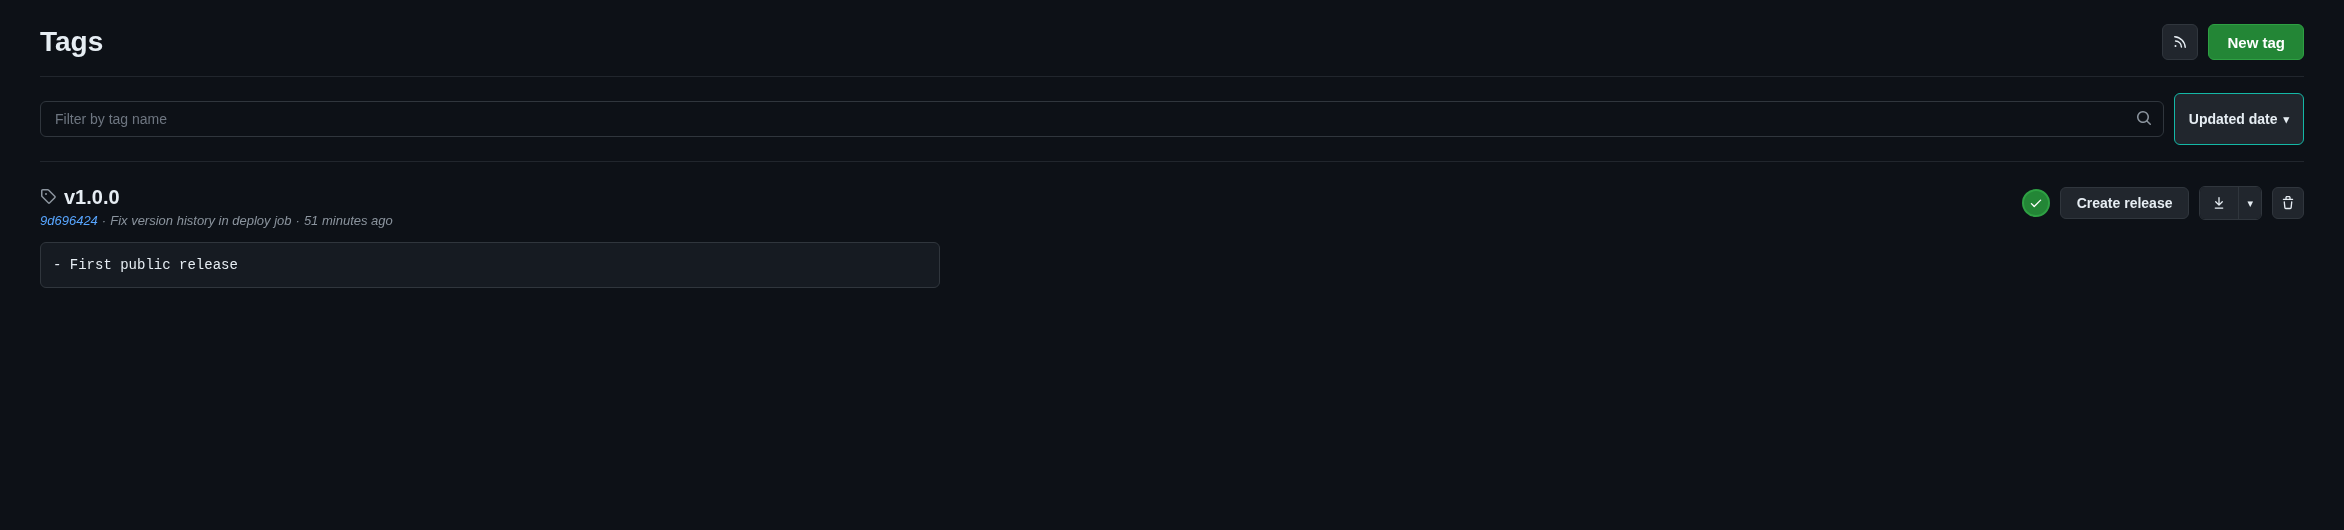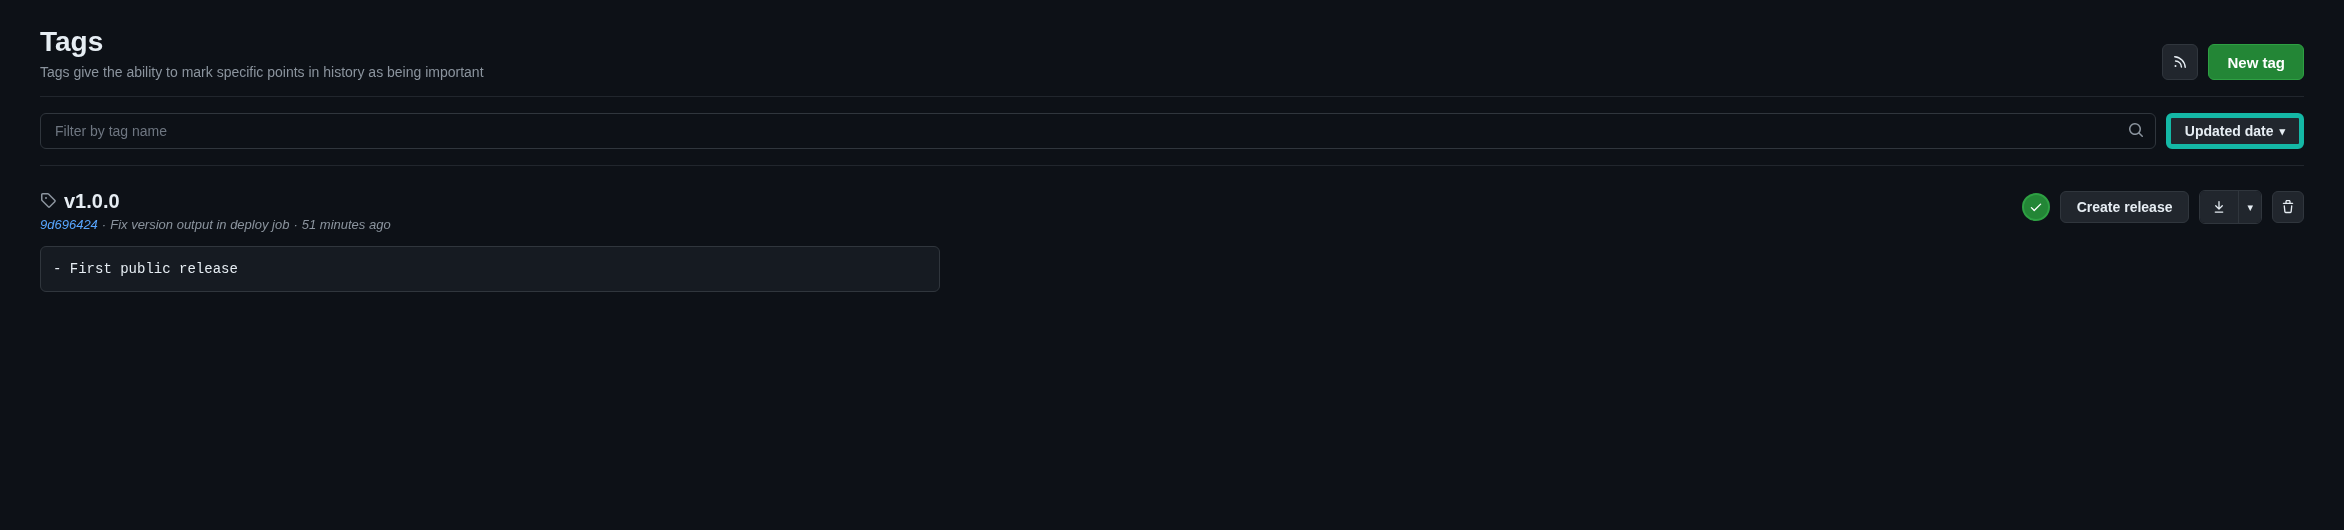--- a/index.html
+++ b/index.html
@@ -122,28 +122,28 @@
     .search-icon-wrapper {
       position: absolute;
       right: 12px;
       color: #8b949e;
       font-size: 15px;
       pointer-events: none;
     }
 
     .sort-dropdown {
       background-color: #21262d;
-      border: 5px solid #14b8a6;
+      border: 1px solid #14b8a6;
       color: #e6edf3;
       border-radius: 6px;
       padding: 6px 14px;
       font-size: 14px;
       font-weight: 600;
       cursor: pointer;
-      height: 36px;
+      height: 52px;
       display: flex;
       align-items: center;
       gap: 6px;
       white-space: nowrap;
     }
 
     .chevron-icon {
       font-size: 11px;
     }
 
@@ -291,21 +291,20 @@
     }
   </style>
 </head>
 <body>
 
 <div class="page-container">
 
   <div class="header-section">
     <div class="title-area">
       <h1 class="page-title">Tags</h1>
-      <p class="page-subtitle">Tags give the ability to mark specific points in history as being important</p>
     </div>
     <div class="header-actions">
       <button class="rss-button" title="RSS">
         <svg width="16" height="16" viewBox="0 0 16 16" fill="currentColor">
           <path d="M2.002 2.725a.75.75 0 01.797-.699C8.79 2.42 13.58 7.21 13.974 13.201a.75.75 0 11-1.497.098 10.502 10.502 0 00-9.776-9.776.75.75 0 01-.699-.798zM2.84 7.05a.75.75 0 01.775-.724 7.003 7.003 0 016.559 6.56.75.75 0 11-1.497.097 5.503 5.503 0 00-5.16-5.159.75.75 0 01-.677-.774zM3.5 13a1 1 0 110-2 1 1 0 010 2z"></path>
         </svg>
       </button>
       <button class="new-tag-button">New tag</button>
     </div>
   </div>
@@ -335,21 +334,21 @@
         <span class="tag-link-icon">
           <svg width="16" height="16" viewBox="0 0 16 16" fill="#8b949e">
             <path fill-rule="evenodd" d="M1 7.775V2.75C1 1.784 1.784 1 2.75 1h5.025c.464 0 .91.184 1.238.513l6.25 6.25a1.75 1.75 0 010 2.474l-5.026 5.026a1.75 1.75 0 01-2.474 0l-6.25-6.25A1.75 1.75 0 011 7.775zm1.5 0c0 .066.026.13.073.177l6.25 6.25a.25.25 0 00.354 0l5.025-5.025a.25.25 0 000-.354l-6.25-6.25a.25.25 0 00-.177-.073H2.75a.25.25 0 00-.25.25v5.025zM6 5a1 1 0 100 2 1 1 0 000-2z"></path>
           </svg>
         </span>
         <span class="tag-name">v1.0.0</span>
       </div>
       <div class="tag-meta">
         <a class="commit-link" href="#">9d696424</a>
         <span>·</span>
-        <span>Fix version output in deploy job</span>
+        <span>Fix version history in deploy job</span>
         <span>·</span>
         <span>51 minutes ago</span>
       </div>
       <div class="tag-message-box">
         <span>- First public release</span>
       </div>
     </div>
 
     <div class="tag-right">
       <div class="status-check">

